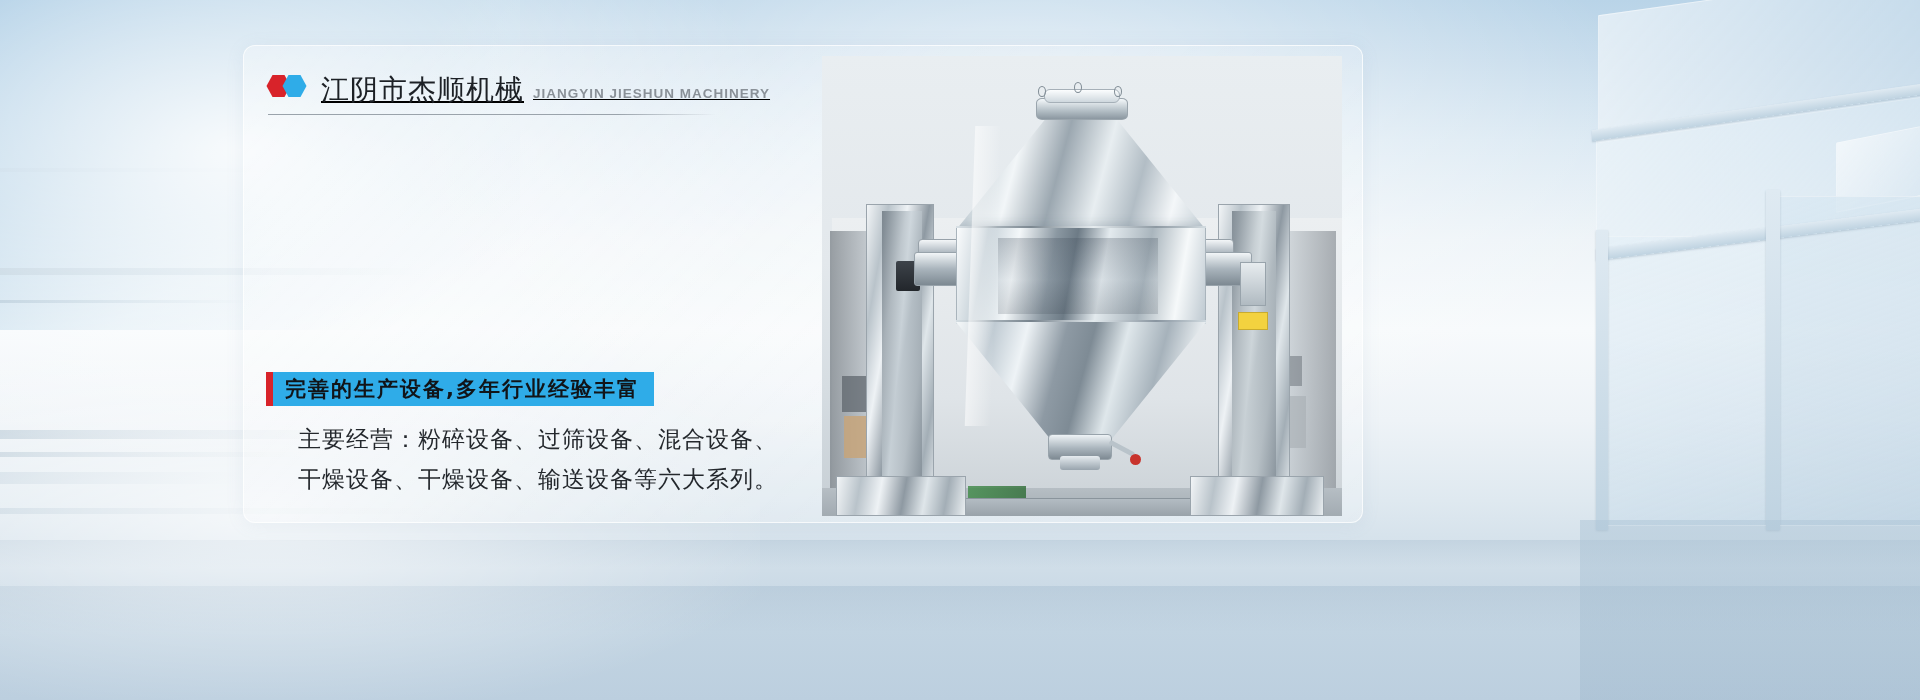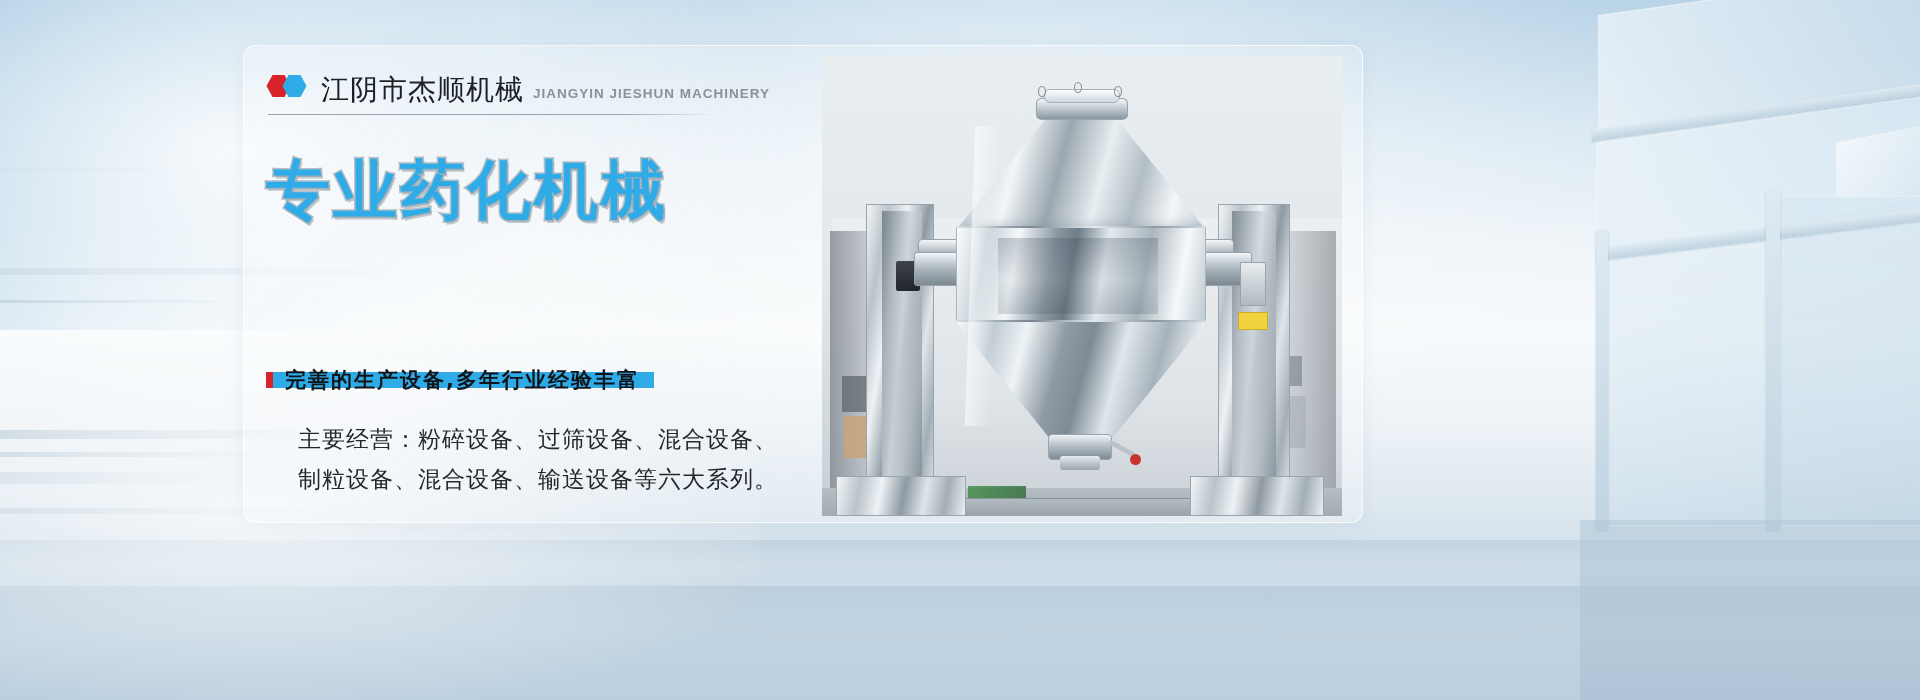--- a/index.html
+++ b/index.html
@@ -91,21 +91,21 @@
   #card {
     position:absolute; left:243px; top:45px; width:1120px; height:478px;
     border-radius:12px;
     background:linear-gradient(135deg, rgba(255,255,255,.30) 0%, rgba(255,255,255,.16) 45%, rgba(255,255,255,.26) 100%);
     border:1px solid rgba(255,255,255,.72);
     box-shadow:0 2px 18px rgba(120,150,175,.10);
   }
 
   
   #logo-row {
-    position:absolute; left:22px; top:27px; display:flex; align-items:flex-end; gap:9px;
+    position:absolute; left:22px; top:27px; display:flex; align-items:flex-end; gap:9px;text-decoration:underline;
   }
   .hexes { position:relative; width:46px; height:26px; flex:none; margin-bottom:5px; }
   .hex { position:absolute; top:1px; width:25px; height:24px; }
   .hex.red  { left:0px; }
   .hex.blue { left:16px; }
   .cn-name {
     font-size:28px; letter-spacing:1px; color:#1d2126; line-height:1;
     font-family:"Liberation Sans","DejaVu Sans",sans-serif; font-weight:400;
     white-space:nowrap;
   }
@@ -127,21 +127,21 @@
     letter-spacing:3px;
     -webkit-text-stroke:3px #b7bfc4;
     paint-order:stroke fill;
     text-shadow:2px 3px 0 rgba(150,160,168,.55);
     white-space:nowrap;
   }
   #headline .hl-line { display:block; }
 
   
   #tagline {
-    position:absolute; left:22px; top:326px; height:16px;
+    position:absolute; left:22px; top:326px; height:34px;
     display:inline-flex; align-items:center;
     background:#2FACE8;
   }
   #tagline .accent { width:7px; align-self:stretch; background:#D8232A; flex:none; }
   #tagline .tag-text {
     padding:0 14px 0 12px;
     font-size:21px; letter-spacing:2px; color:#111418; font-weight:700;
     font-family:"DejaVu Sans","Liberation Sans",sans-serif;
     white-space:nowrap; line-height:1;
   }
@@ -329,31 +329,30 @@
       <svg class="hex blue" viewBox="0 0 100 100">
         <polygon points="25,4 75,4 100,50 75,96 25,96 0,50" fill="#2FACE8"></polygon>
       </svg>
     </span>
     <span class="cn-name">江阴市杰顺机械</span>
     <span class="en-name">JIANGYIN JIESHUN MACHINERY</span>
   </div>
   <div id="logo-rule"></div>
 
   <div id="headline">
-    <span class="hl-line">专业药化机械</span>
   </div>
 
   <div id="tagline">
     <span class="accent"></span>
     <span class="tag-text">完善的生产设备,多年行业经验丰富</span>
   </div>
 
   <div id="body-copy">
     <span class="bc-line">主要经营：粉碎设备、过筛设备、混合设备、</span>
-    <span class="bc-line">制粒设备、混合设备、输送设备等六大系列。</span>
+    <span class="bc-line">干燥设备、干燥设备、输送设备等六大系列。</span>
   </div>
 
   <div id="product">
     <div class="photo-bg"></div>
     <div class="shop-wall"></div>
     <div class="shop-dark-l"></div>
     <div class="shop-dark-r"></div>
     <div class="clutter-b"></div>
     <div class="clutter-a"></div>
     <div class="clutter-d"></div>

